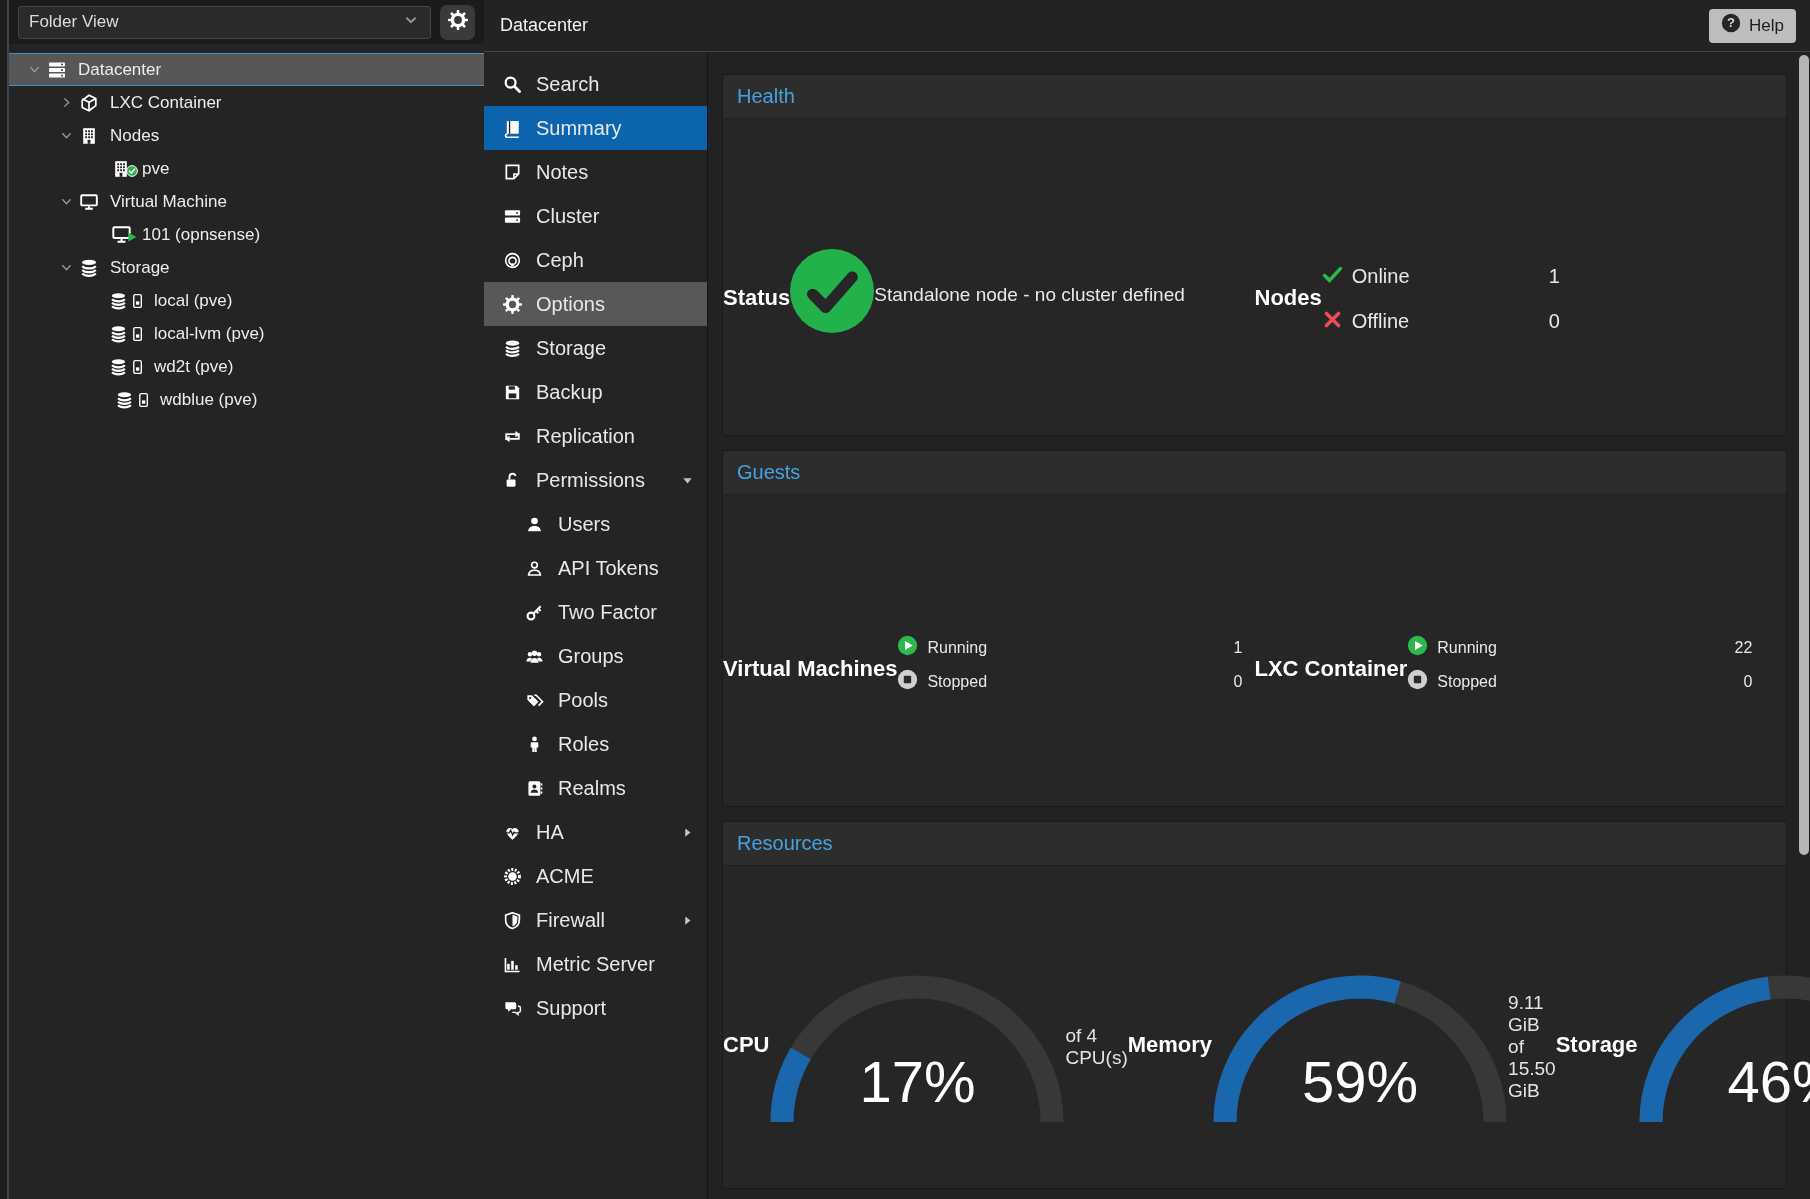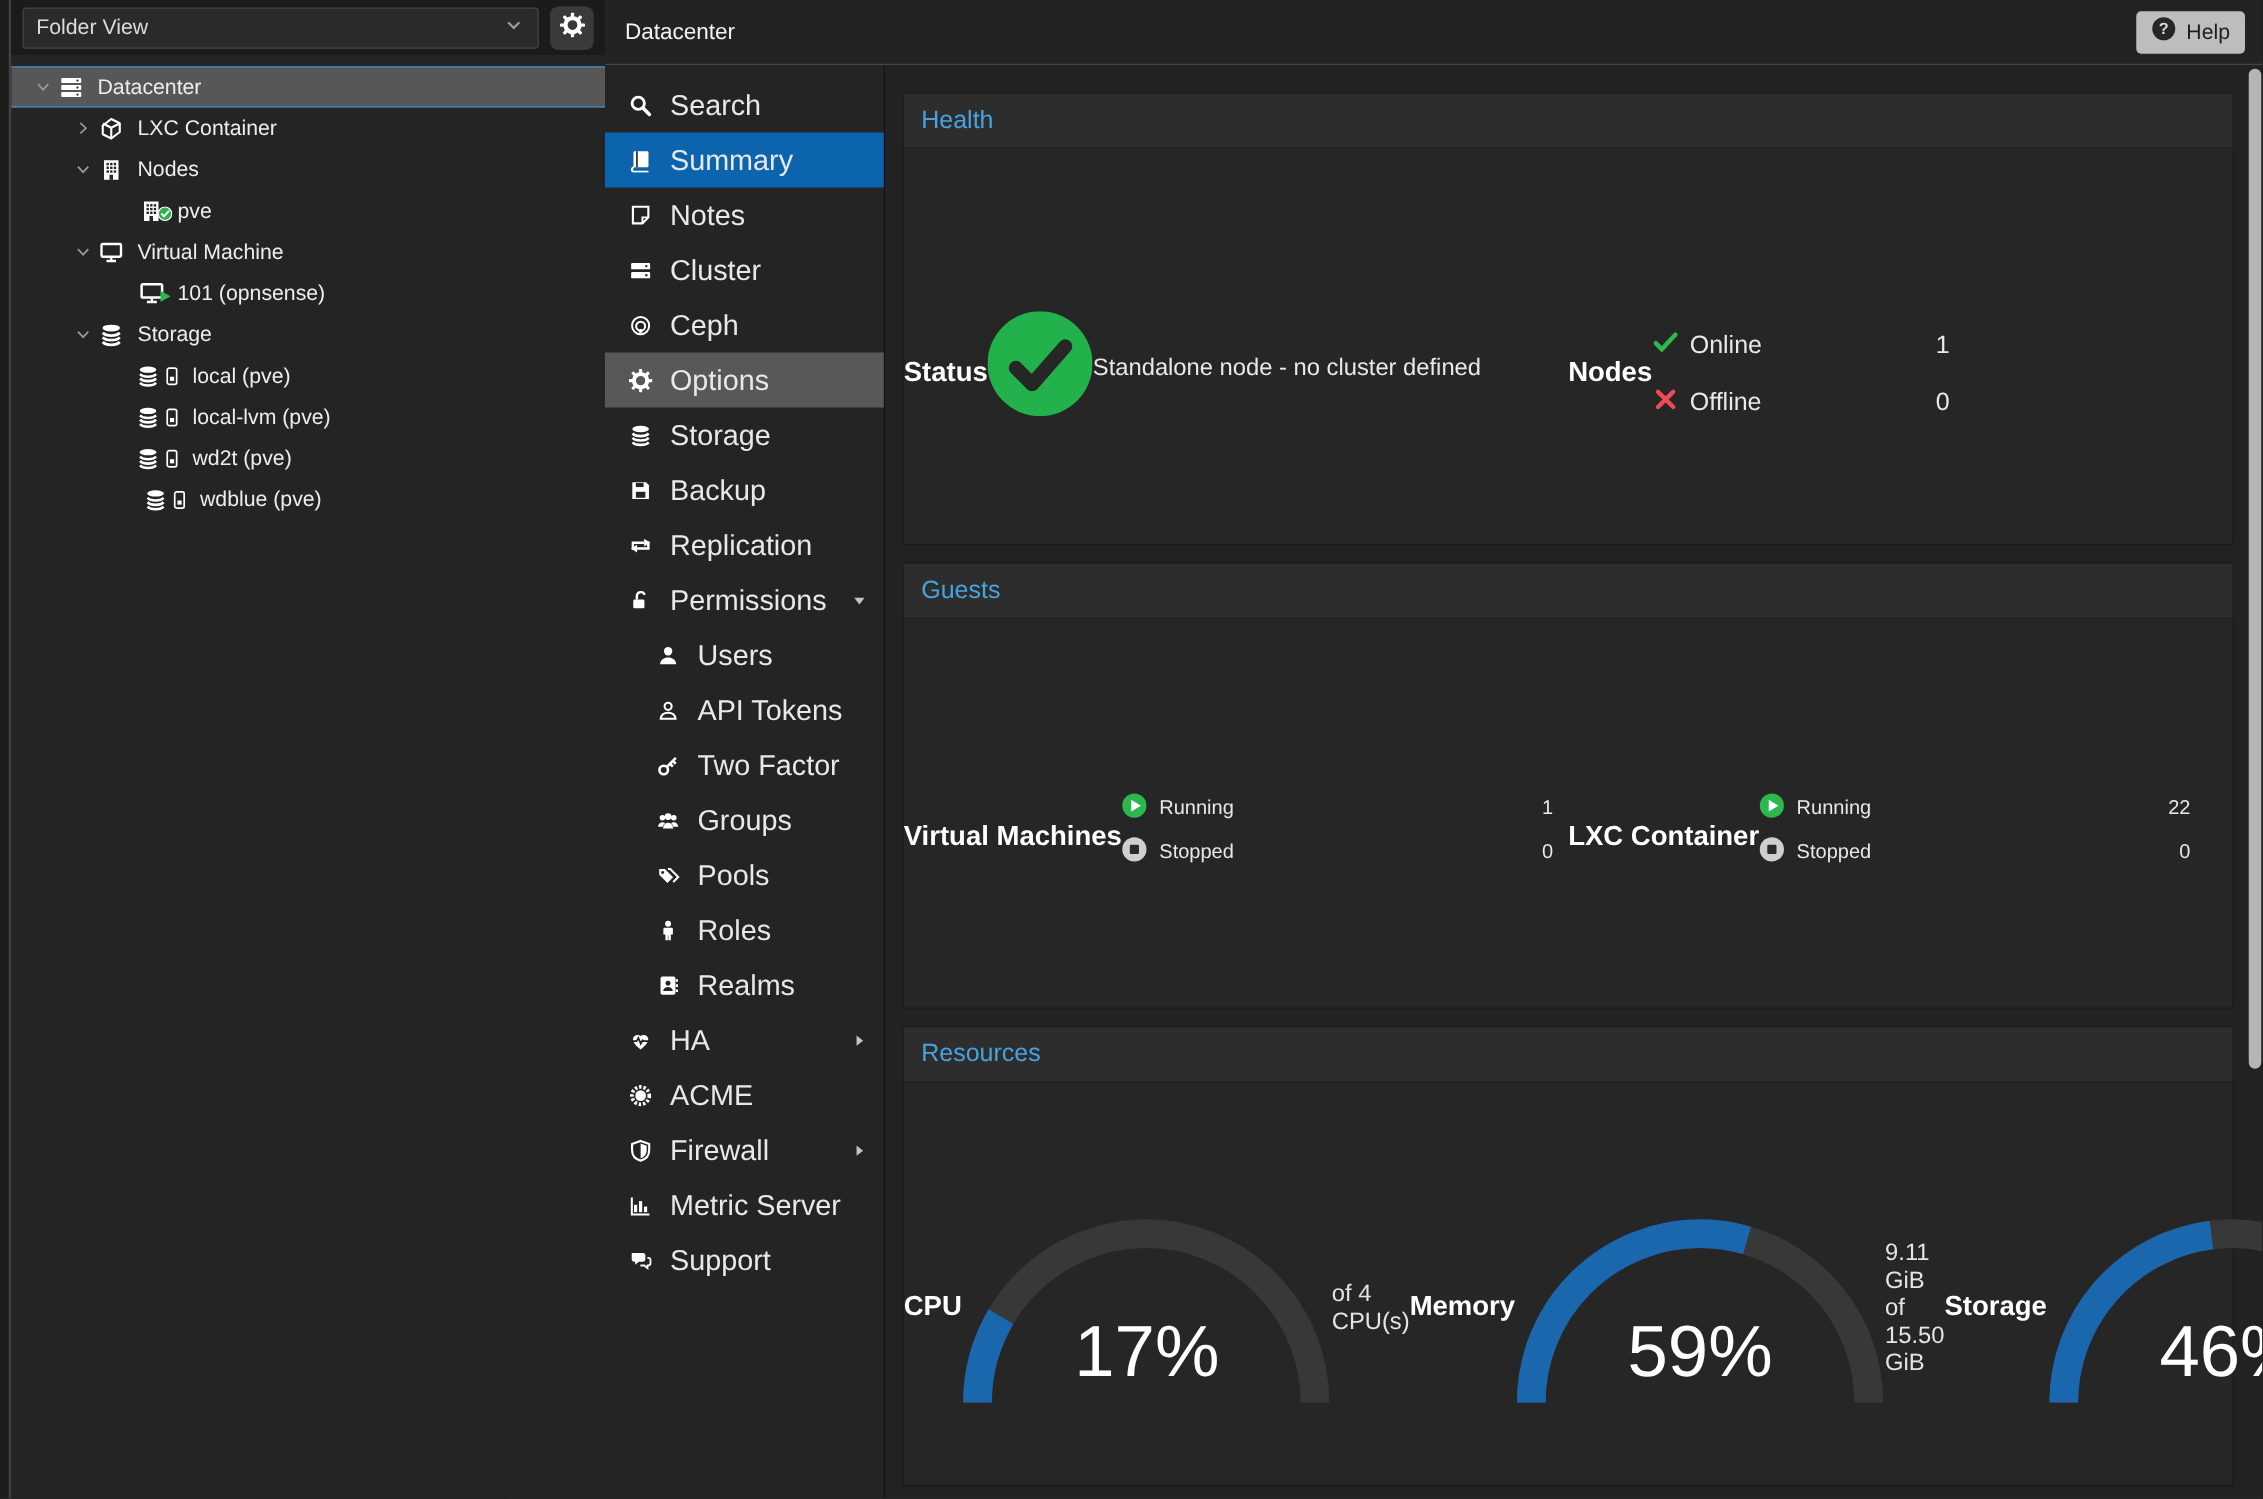--- a/index.html
+++ b/index.html
@@ -28,21 +28,21 @@
   .center { flex:1; display:flex; flex-direction:column; min-width:0; }
   .center-header { height:52px; flex:0 0 auto; background:#232323; border-bottom:1px solid #454545;
                    display:flex; align-items:center; justify-content:space-between; padding:0 14px 0 16px; }
   .hdr-title { font-size:18px; color:#f2f2f2; }
   .help-btn { display:flex; align-items:center; gap:8px; height:34px; padding:0 12px; background:#bdbdbd; color:#1e1e1e;
               border:none; border-radius:4px; font-size:17px; font-family:inherit; cursor:pointer; }
   .center-body { flex:1; display:flex; min-height:0; }
 
   
   .menu-col { width:224px; flex:0 0 auto; background:#242424; border-right:1px solid #131313; padding-top:10px; }
-  .menu-item { height:44px; display:flex; align-items:center; gap:13px; padding:0 12px 0 18px; font-size:23px; color:#e8e8e8; cursor:pointer; }
+  .menu-item { height:44px; display:flex; align-items:center; gap:13px; padding:0 12px 0 18px; font-size:20px; color:#e8e8e8; cursor:pointer; }
   .menu-item.indent { padding-left:40px; }
   .menu-item.selected { background:#0b64ad; }
   .menu-item.hover { background:#585858; }
   .mi-icon { width:21px; display:flex; justify-content:center; flex:0 0 auto; }
   .mi-expand { margin-left:auto; display:flex; }
 
   
   .content { flex:1; background:#222222; padding:22px 23px 0 14px; position:relative; overflow:hidden; min-width:0; }
   .panel { background:#262626; border:1px solid #1a1a1a; margin-bottom:14px; }
   .panel-header { height:44px; background:#2d2d2d; border-bottom:1px solid #212121; display:flex; align-items:center; padding:0 14px; }

